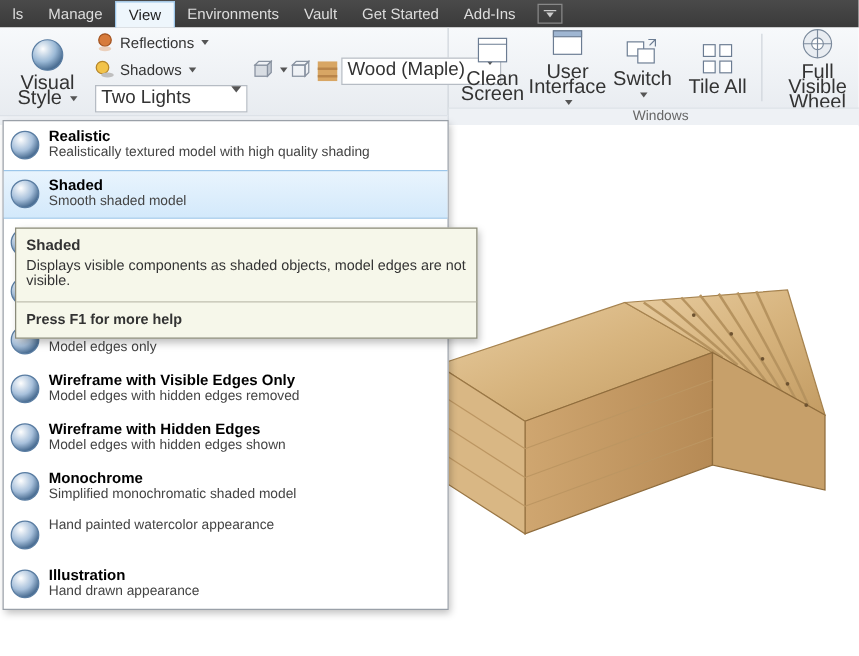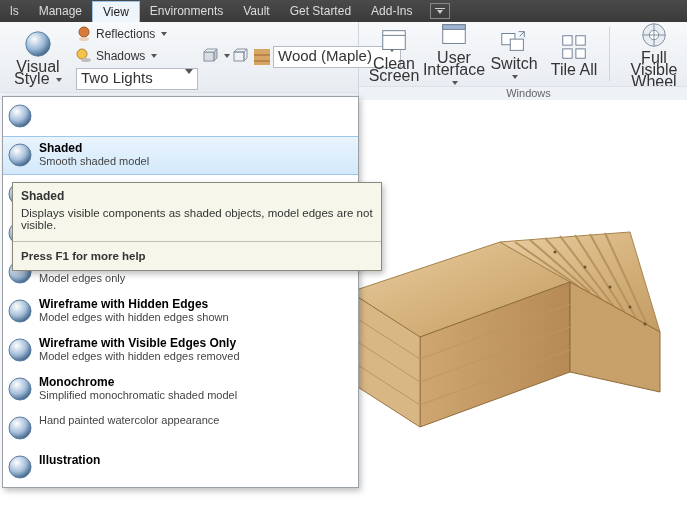--- a/index.html
+++ b/index.html
@@ -262,20 +262,24 @@
           <defs>
             <radialGradient id="bg" cx="35%" cy="30%" r="70%">
               <stop offset="0%" stop-color="#fefefe"></stop>
               <stop offset="60%" stop-color="#a7c0db"></stop>
               <stop offset="100%" stop-color="#4a6d92"></stop>
             </radialGradient>
           </defs>
           <circle cx="13" cy="13" r="11" fill="url(#bg)" stroke="#5a7da2"></circle>
         </svg>
       </div>
+      <div class="t">
+        <div class="ttl">Realistic</div>
+        <div class="desc">Realistically textured model with high quality shading</div>
+      </div>
     </div>
     <div class="dd-item sel">
       <div class="ball">
         <svg viewBox="0 0 26 26">
           <defs>
             <radialGradient id="bg" cx="35%" cy="30%" r="70%">
               <stop offset="0%" stop-color="#fefefe"></stop>
               <stop offset="60%" stop-color="#a7c0db"></stop>
               <stop offset="100%" stop-color="#4a6d92"></stop>
             </radialGradient>
@@ -349,56 +353,56 @@
             <radialGradient id="bg" cx="35%" cy="30%" r="70%">
               <stop offset="0%" stop-color="#fefefe"></stop>
               <stop offset="60%" stop-color="#a7c0db"></stop>
               <stop offset="100%" stop-color="#4a6d92"></stop>
             </radialGradient>
           </defs>
           <circle cx="13" cy="13" r="11" fill="url(#bg)" stroke="#5a7da2"></circle>
         </svg>
       </div>
       <div class="t">
+        <div class="ttl">Wireframe with Visible Edges Only</div>
+        <div class="desc">Model edges with hidden edges removed</div>
+      </div>
+    </div>
+    <div class="dd-item">
+      <div class="ball">
+        <svg viewBox="0 0 26 26">
+          <defs>
+            <radialGradient id="bg" cx="35%" cy="30%" r="70%">
+              <stop offset="0%" stop-color="#fefefe"></stop>
+              <stop offset="60%" stop-color="#a7c0db"></stop>
+              <stop offset="100%" stop-color="#4a6d92"></stop>
+            </radialGradient>
+          </defs>
+          <circle cx="13" cy="13" r="11" fill="url(#bg)" stroke="#5a7da2"></circle>
+        </svg>
+      </div>
+      <div class="t">
         <div class="ttl">Wireframe with Hidden Edges</div>
         <div class="desc">Model edges with hidden edges shown</div>
       </div>
     </div>
     <div class="dd-item">
       <div class="ball">
         <svg viewBox="0 0 26 26">
           <defs>
             <radialGradient id="bg" cx="35%" cy="30%" r="70%">
               <stop offset="0%" stop-color="#fefefe"></stop>
               <stop offset="60%" stop-color="#a7c0db"></stop>
               <stop offset="100%" stop-color="#4a6d92"></stop>
             </radialGradient>
           </defs>
           <circle cx="13" cy="13" r="11" fill="url(#bg)" stroke="#5a7da2"></circle>
         </svg>
       </div>
       <div class="t">
-        <div class="ttl">Wireframe with Visible Edges Only</div>
-        <div class="desc">Model edges with hidden edges removed</div>
-      </div>
-    </div>
-    <div class="dd-item">
-      <div class="ball">
-        <svg viewBox="0 0 26 26">
-          <defs>
-            <radialGradient id="bg" cx="35%" cy="30%" r="70%">
-              <stop offset="0%" stop-color="#fefefe"></stop>
-              <stop offset="60%" stop-color="#a7c0db"></stop>
-              <stop offset="100%" stop-color="#4a6d92"></stop>
-            </radialGradient>
-          </defs>
-          <circle cx="13" cy="13" r="11" fill="url(#bg)" stroke="#5a7da2"></circle>
-        </svg>
-      </div>
-      <div class="t">
         <div class="ttl">Monochrome</div>
         <div class="desc">Simplified monochromatic shaded model</div>
       </div>
     </div>
     <div class="dd-item">
       <div class="ball">
         <svg viewBox="0 0 26 26">
           <defs>
             <radialGradient id="bg" cx="35%" cy="30%" r="70%">
               <stop offset="0%" stop-color="#fefefe"></stop>
@@ -421,20 +425,21 @@
               <stop offset="0%" stop-color="#fefefe"></stop>
               <stop offset="60%" stop-color="#a7c0db"></stop>
               <stop offset="100%" stop-color="#4a6d92"></stop>
             </radialGradient>
           </defs>
           <circle cx="13" cy="13" r="11" fill="url(#bg)" stroke="#5a7da2"></circle>
         </svg>
       </div>
       <div class="t">
         <div class="ttl">Illustration</div>
+        <div class="desc">Hand drawn appearance</div>
       </div>
     </div>
   </div>
 
 <div class="tooltip">
   <div class="tt-title">Shaded</div>
   <div class="tt-body">Displays visible components as shaded objects, model edges are not visible.</div>
   <div class="tt-sep"></div>
   <div class="tt-help">Press F1 for more help</div>
 </div>

